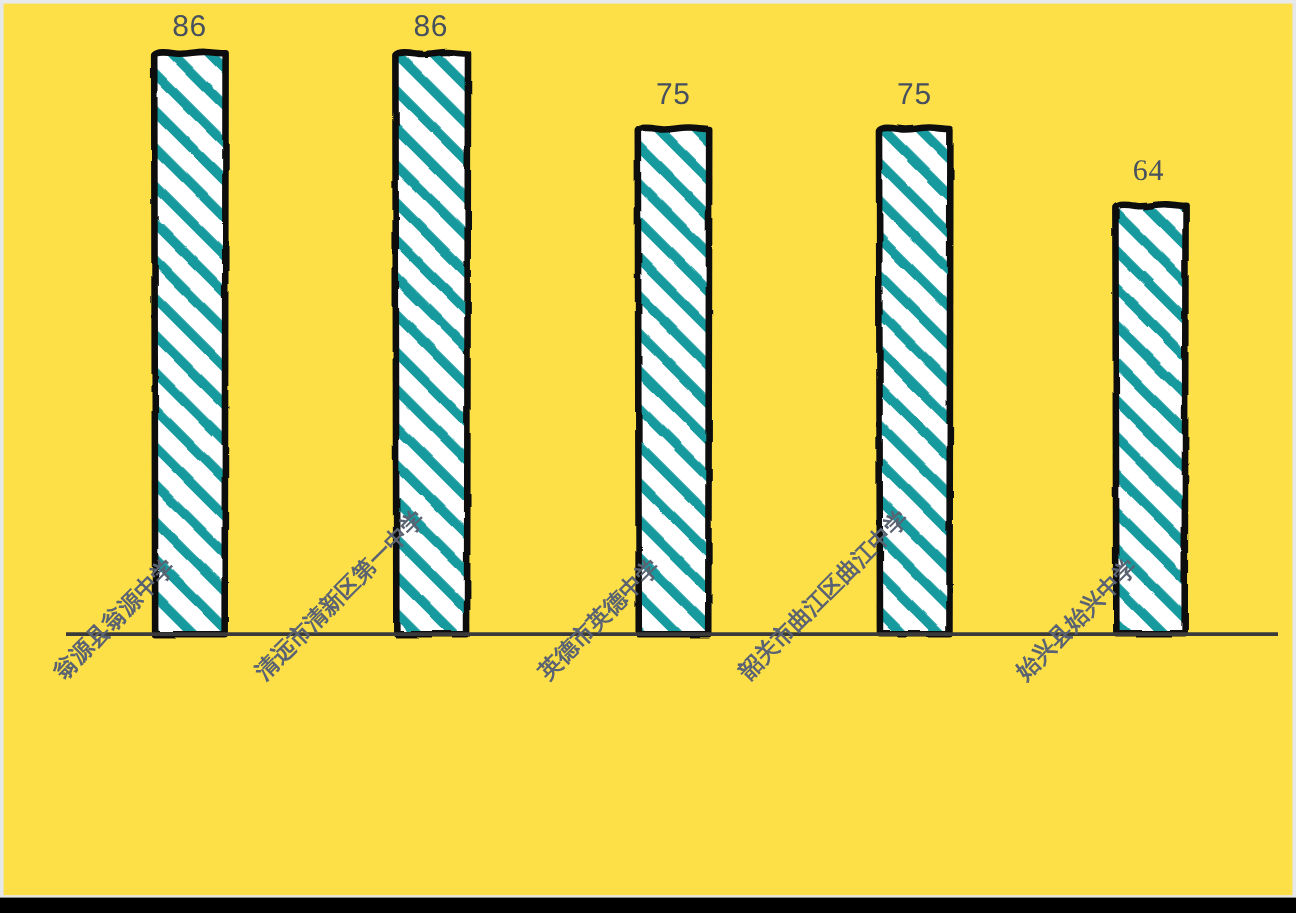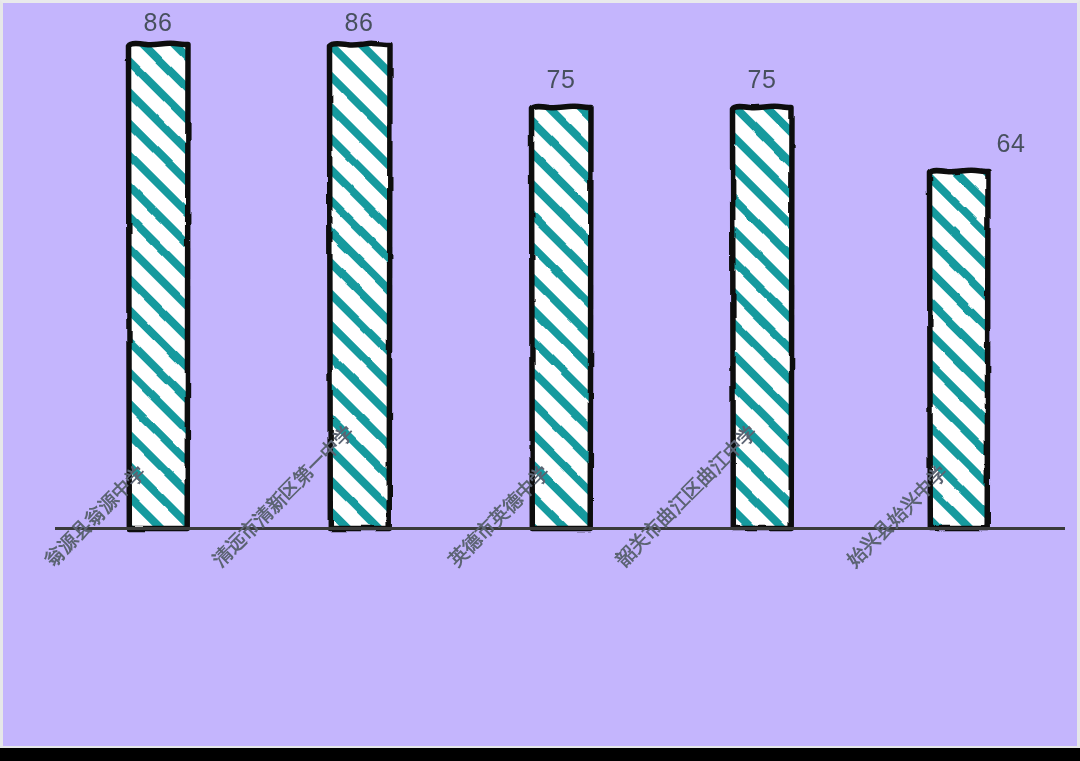--- a/index.html
+++ b/index.html
@@ -13,21 +13,21 @@
     position:relative;
     width:1080px;height:761px;
     background:#ffffff;
     box-sizing:border-box;
   }
   
   #card{
     position:absolute;
     left:0;top:0;
     width:1080px;height:748px;
-    background:#c4b5fd;
+    background:#fde047;
     border-left:3px solid #e6e7e9;
     border-top:3px solid #e9eaec;
     border-right:3px solid #e6e7e9;
     border-bottom:2px solid #e6e7e9;
     box-sizing:border-box;
   }
   #bottom-band{
     position:absolute;
     left:0;top:748px;
     width:1080px;height:13px;
@@ -112,21 +112,21 @@
 
         <g>
           <path d="M52,525.5 L1062,525.5" stroke="#3a3a3a" stroke-width="3.2" stroke-linecap="butt"></path>
         </g>
       </svg>
 
       <div class="bar-value" style="left:125px;top:5px;width:60px;">86</div>
       <div class="bar-value" style="left:326px;top:5px;width:60px;">86</div>
       <div class="bar-value" style="left:528px;top:62px;width:60px;">75</div>
       <div class="bar-value" style="left:729px;top:62px;width:60px;">75</div>
-      <div class="bar-value" style="left:978px;top:126px;width:60px;">64</div>
+      <div class="bar-value" style="left:924px;top:126px;width:60px;font-family:Liberation Serif, serif;">64</div>
 
       <div class="cat-label" style="left:36px;top:551px;">翁源县翁源中学</div>
       <div class="cat-label" style="left:204px;top:551px;">清远市清新区第一中学</div>
       <div class="cat-label" style="left:440px;top:551px;">英德市英德中学</div>
       <div class="cat-label" style="left:607px;top:551px;">韶关市曲江区曲江中学</div>
       <div class="cat-label" style="left:838px;top:551px;">始兴县始兴中学</div>
 
     </div>
   </div>
 

